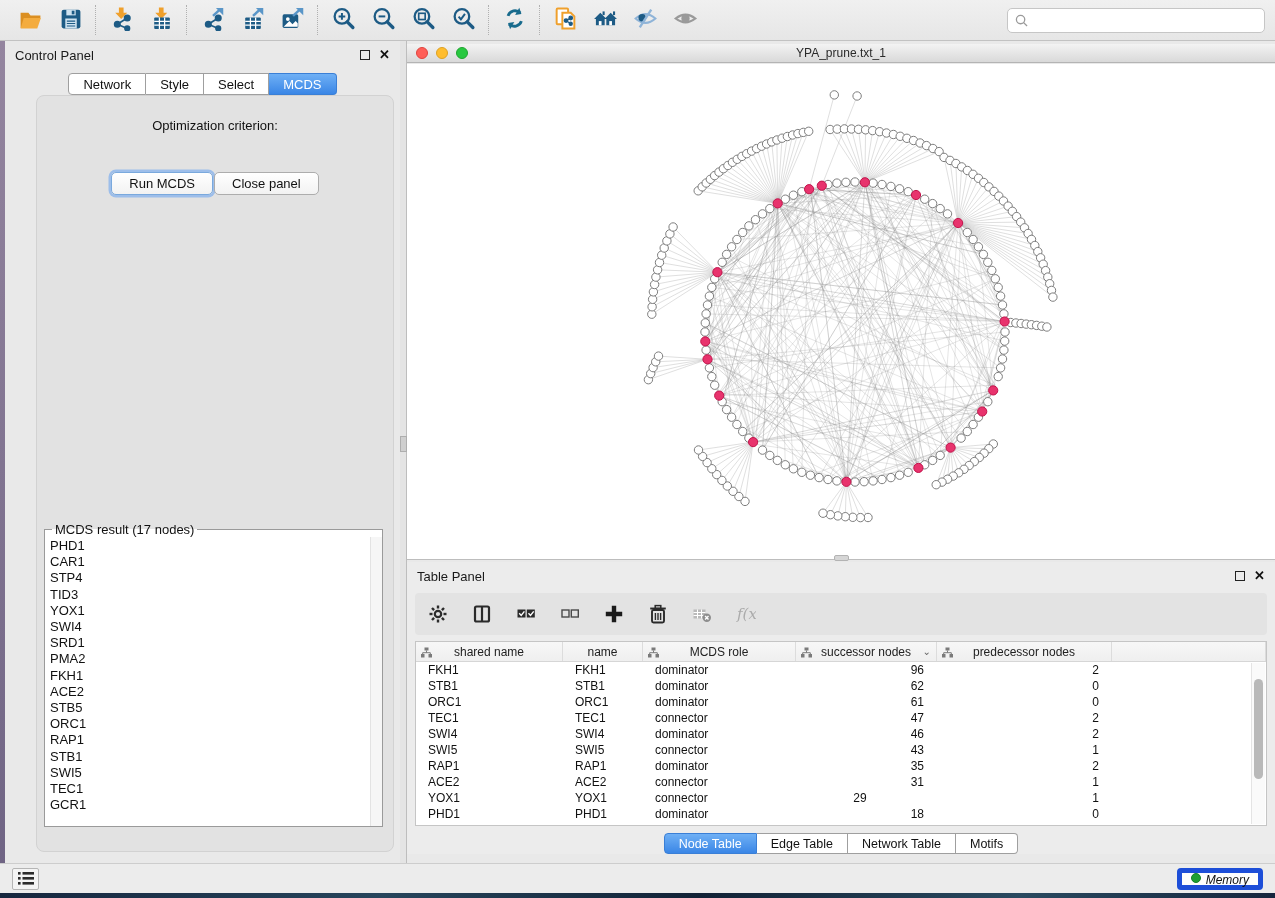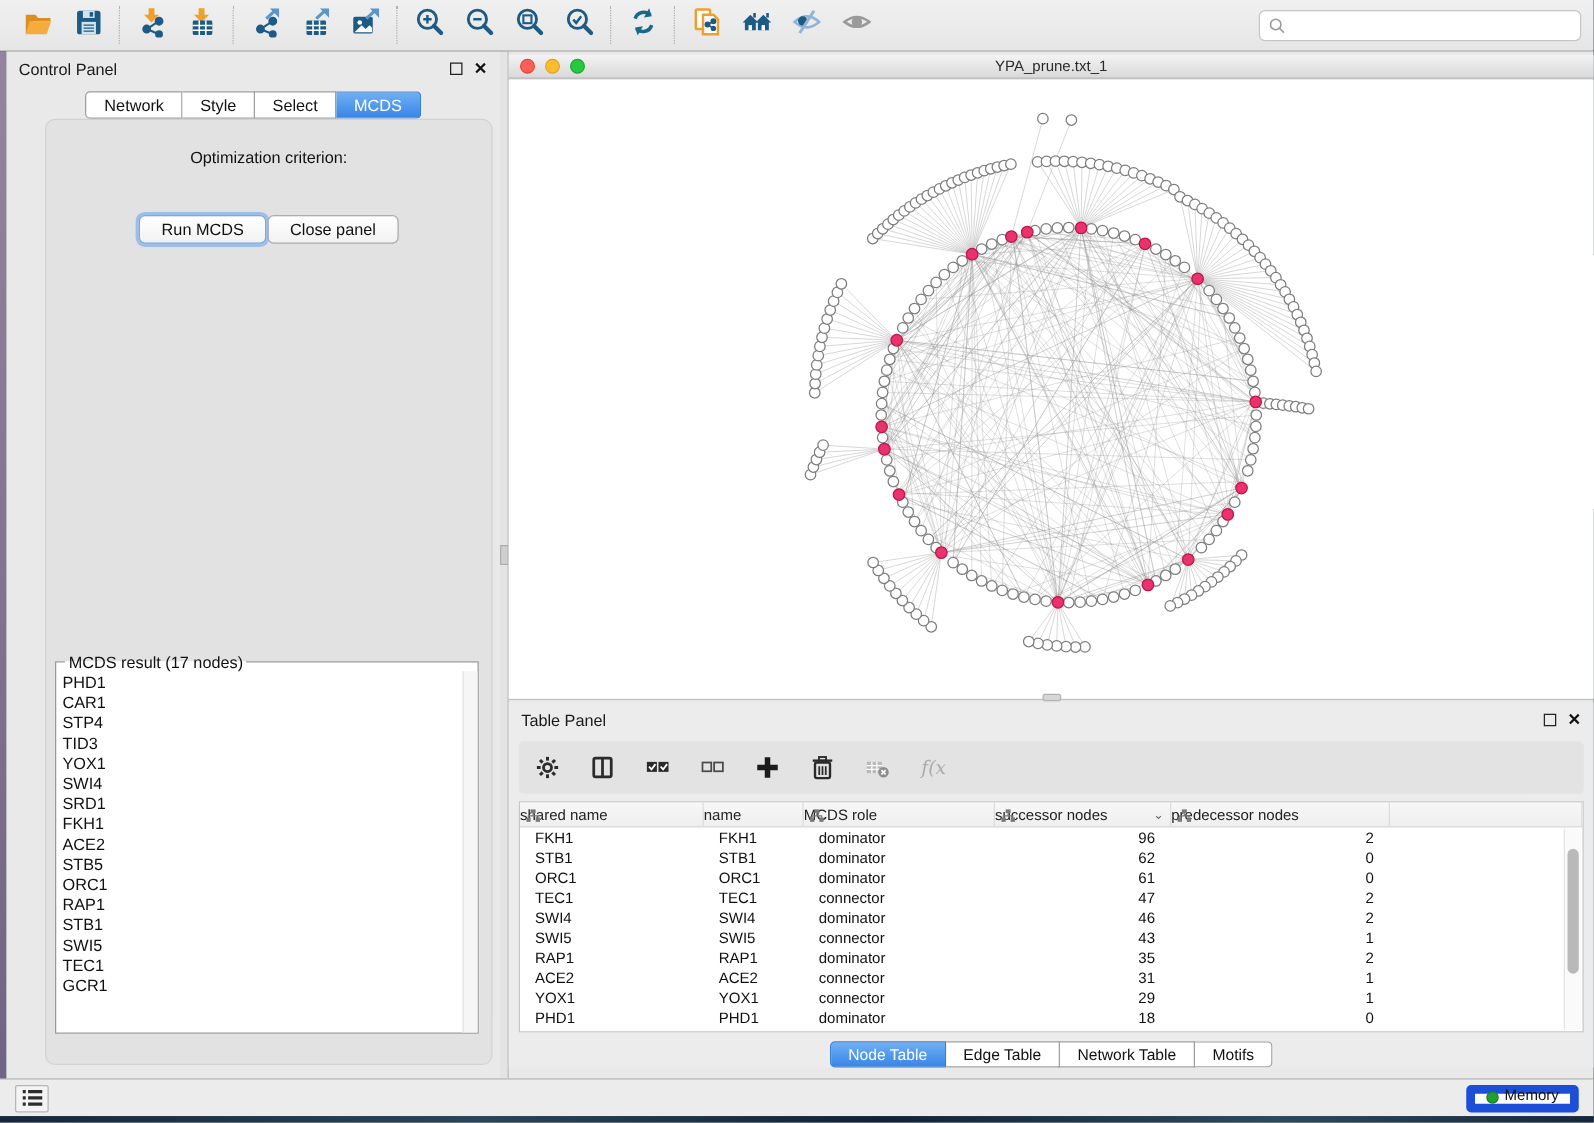--- a/index.html
+++ b/index.html
@@ -79,41 +79,41 @@
   #net-canvas { position:absolute; left:0; top:20px; right:0; bottom:0; background:#fff; }
 
   
   #table-panel { position:absolute; left:0; top:521px; width:868px; height:292px; background:#ececec; }
   #tp-toolbar { position:absolute; left:8px; right:8px; top:31px; height:42px; background:#e3e3e3;
                 border-radius:4px; display:flex; align-items:center; padding:0 12px; gap:22px; }
   .tp-icon { display:flex; align-items:center; justify-content:center; width:22px; height:22px; }
   #tp-table { position:absolute; left:8px; right:8px; top:79px; height:185px; background:#fff;
               border:1px solid #c5c5c5; overflow:hidden; }
   #tp-header { display:flex; height:20px; background:linear-gradient(#f7f7f7,#efefef); border-bottom:1px solid #d6d6d6; }
-  .th { position:relative; display:flex; align-items:center; justify-content:flex-start; font-size:12px;
+  .th { position:relative; display:flex; align-items:center; justify-content:center; font-size:12px;
         color:#222; border-right:1px solid #dcdcdc; }
   .th .colicon { position:absolute; left:5px; top:5px; }
   .th .sort { position:absolute; right:5px; color:#666; font-size:10px; }
   .tr { display:flex; height:16px; font-size:12px; color:#111; align-items:center; }
   .td { overflow:hidden; white-space:nowrap; }
   .td.left { padding-left:12px; text-align:left; }
   .td.right { padding-right:13px; text-align:right; }
   #tp-scroll { position:absolute; right:1px; top:21px; bottom:1px; width:14px; background:#fafafa;
                border-left:1px solid #e4e4e4; }
   #tp-thumb { position:absolute; left:2px; top:16px; width:9px; height:100px; background:#b9b9b9; border-radius:5px; }
   #tp-tabs { position:absolute; left:0; top:271px; width:100%; display:flex; justify-content:center; }
   #tp-tabs .seg-tab { height:21px; font-size:12.5px; }
 
   
   #status-bar { left:0; top:863px; width:1275px; height:30px; background:#ececec; border-top:1px solid #cdcdcd;
                 display:flex; align-items:center; padding:0 12px; }
   #list-btn { width:27px; height:22px; border:1px solid #b5b5b5; background:#f4f4f4; border-radius:2px;
               display:flex; align-items:center; justify-content:center; }
-  #memory-btn { margin-left:auto; height:22px; border:7px solid #1d4ed8; background:#fdfdfd; border-radius:4px;
-                display:flex; align-items:flex-end; gap:5px; padding:0 9px; font-size:12px; color:#111; }
+  #memory-btn { margin-left:auto; height:22px; border:5px solid #1d4ed8; background:#fdfdfd; border-radius:4px;
+                display:flex; align-items:flex-start; gap:5px; padding:0 9px; font-size:12px; color:#111;font-style:italic; }
   #memory-dot { width:10px; height:10px; border-radius:50%; background:#1e9e33; border:1px solid #15832a; }
 </style>
 </head>
 <body>
 
 <div id="toolbar" class="abs">
     <div class="tb-btn">
       <span><svg width="25" height="25" viewBox="0 0 24 24">
           <path d="M2.5 6.5h7.5l2 2.5h9.5v2.5H8.5l-3.5 9.5h-2.5z" fill="#db8f22"></path>
           <path d="M5.5 11.5h16.5l-3.5 10H2.5z" fill="#f4ac3e"></path>
@@ -294,20 +294,21 @@
     <fieldset id="mcds-fieldset">
       <legend>MCDS result (17 nodes)</legend>
       <ul id="mcds-list">
           <li>PHD1</li>
           <li>CAR1</li>
           <li>STP4</li>
           <li>TID3</li>
           <li>YOX1</li>
           <li>SWI4</li>
           <li>SRD1</li>
+          <li>PMA2</li>
           <li>FKH1</li>
           <li>ACE2</li>
           <li>STB5</li>
           <li>ORC1</li>
           <li>RAP1</li>
           <li>STB1</li>
           <li>SWI5</li>
           <li>TEC1</li>
           <li>GCR1</li>
         </ul>
@@ -1156,21 +1157,21 @@
             <div class="td left" style="width: 147px;">ACE2</div>
             <div class="td left" style="width: 80px;">ACE2</div>
             <div class="td left" style="width: 153px;">connector</div>
             <div class="td right" style="width: 141px;">31</div>
             <div class="td right" style="width: 175px;">1</div>
           </div>
           <div class="tr">
             <div class="td left" style="width: 147px;">YOX1</div>
             <div class="td left" style="width: 80px;">YOX1</div>
             <div class="td left" style="width: 153px;">connector</div>
-            <div class="td right" style="width: 141px;">29</div>
+            <div class="td right" style="width: 141px; text-align: center;">29</div>
             <div class="td right" style="width: 175px;">1</div>
           </div>
           <div class="tr">
             <div class="td left" style="width: 147px;">PHD1</div>
             <div class="td left" style="width: 80px;">PHD1</div>
             <div class="td left" style="width: 153px;">dominator</div>
             <div class="td right" style="width: 141px; text-align: right;">18</div>
             <div class="td right" style="width: 175px;">0</div>
           </div>
         </div>

